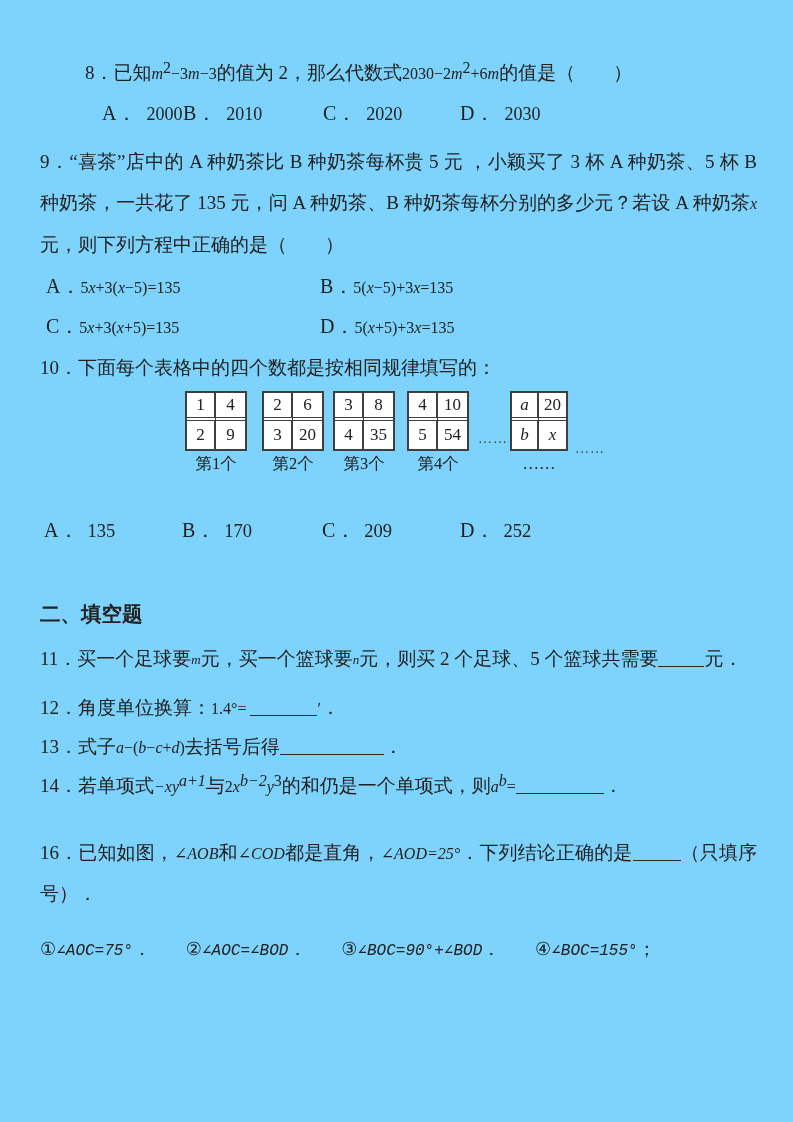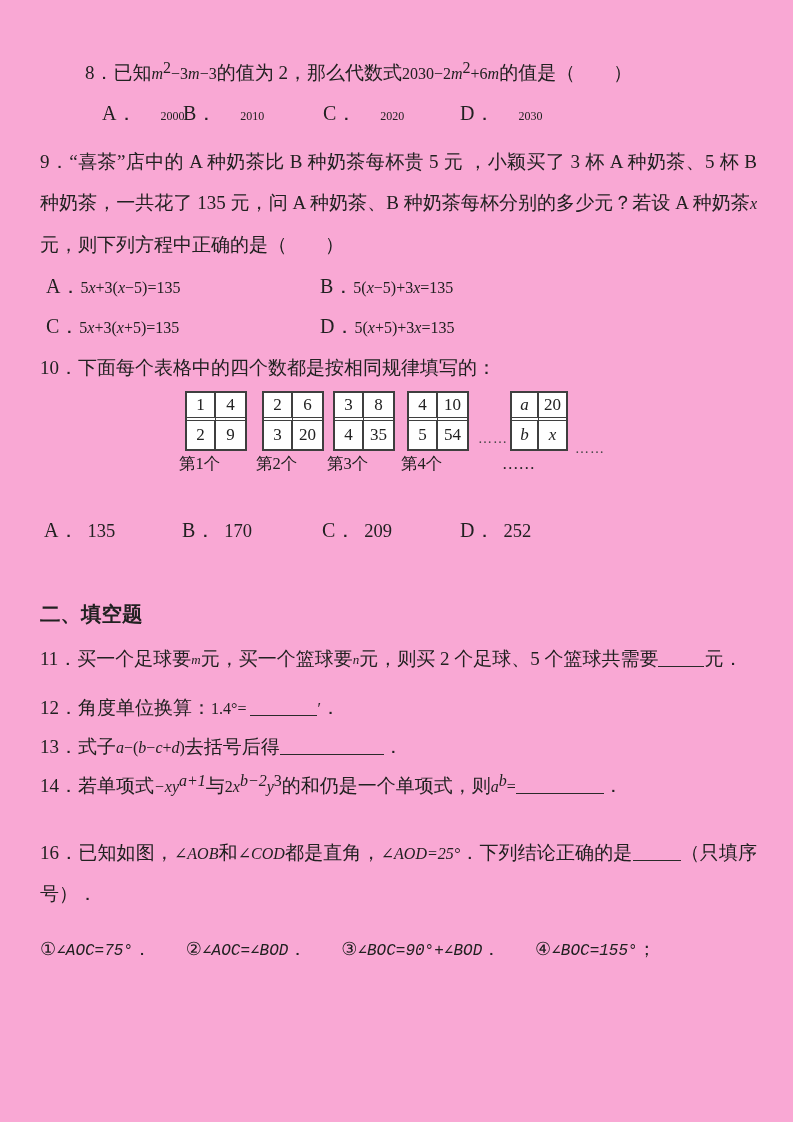--- a/index.html
+++ b/index.html
@@ -1,49 +1,49 @@
 <!DOCTYPE html>
 <html><head>
 <meta charset="utf-8">
 <style>
   html,body{margin:0;padding:0;background:#ffffff;}
   .page{
-    position:relative;width:793px;height:1122px;background:#f9a8d4;
+    position:relative;width:793px;height:1122px;background:#7dd3fc;
     font-family:"Liberation Serif","DejaVu Serif",serif;
     color:#212121;overflow:hidden;
   }
   .line{position:absolute;left:40px;font-size:19px;line-height:30px;white-space:nowrap;}
   .para{position:absolute;left:40px;width:717px;font-size:19px;line-height:41px;text-align:justify;}
   .heading{position:absolute;left:40px;font-size:20.5px;line-height:30px;font-weight:bold;}
   .mi{font-style:italic;font-size:16px;}
   .mn{font-size:16px;}
   .msm{font-style:italic;font-size:13px;vertical-align:1px;}
   sup{font-size:10.5px;vertical-align:6px;line-height:0;}
   .blank{display:inline-block;height:4px;border-bottom:1.4px solid #2a2a2a;margin-bottom:-2px;}
   
   .opts{position:absolute;left:0;width:793px;height:30px;}
   .opt{position:absolute;top:0;line-height:28px;white-space:nowrap;}
   .olabel{font-size:20px;}
-  .oval{font-size:12px;margin-left:24px;}
+  .oval{font-size:18px;margin-left:10px;}
   .q8o .p0{left:102px}.q8o .p1{left:183px}.q8o .p2{left:323px}.q8o .p3{left:460px}
   .q10o .p0{left:44px}.q10o .p1{left:182px}.q10o .p2{left:322px}.q10o .p3{left:460px}
   .q10o .oval{font-size:18.5px;margin-left:9px;}
   .q9o .pa{left:46px;top:0}.q9o .pb{left:320px;top:0}.q9o .pc{left:46px;top:40px}.q9o .pd{left:320px;top:40px}
   .oeq{margin-left:0;font-size:16px;}
   
   .figure{position:absolute;left:185px;top:391px;width:470px;height:90px;}
   .ftable{
     position:absolute;top:0;width:62px;height:60px;background:#fff;
     border:2px solid #3f3f3f;box-sizing:border-box;
     display:grid;grid-template-columns:1fr 1fr;grid-template-rows:1fr 1fr;
   }
   .cell{display:flex;align-items:center;justify-content:center;font-size:17px;box-sizing:border-box;}
   .cell:nth-child(1),.cell:nth-child(3){border-right:2px solid #3f3f3f;}
   .cell:nth-child(1),.cell:nth-child(2){border-bottom:4px double #3f3f3f;}
-  .flabel{position:absolute;top:63px;width:74px;font-size:16.5px;line-height:20px;}
+  .flabel{position:absolute;top:63px;width:74px;text-align:center;font-size:16.5px;line-height:20px;}
   .fdots{position:absolute;font-size:14px;letter-spacing:1px;color:#444;}
   
   .items{position:absolute;left:40px;top:935px;font-size:18px;line-height:30px;white-space:nowrap;font-family:Liberation Mono, monospace;}
   .item{margin-right:24px;}
 </style>
 </head>
 <body>
 
 <div class="page">
 

